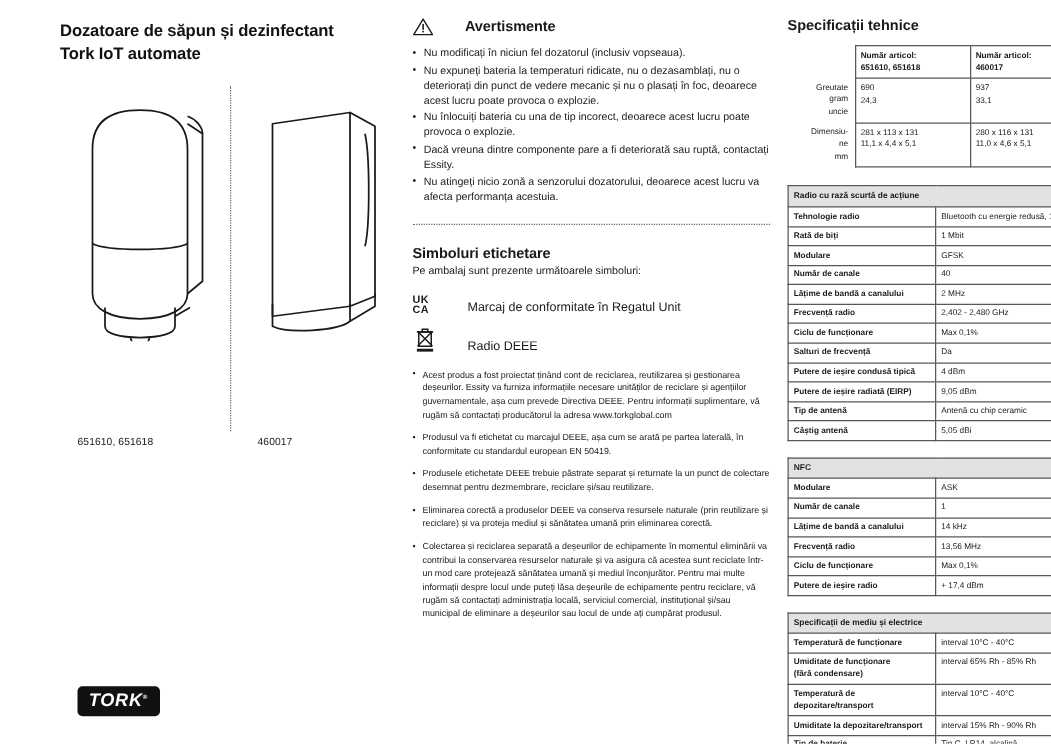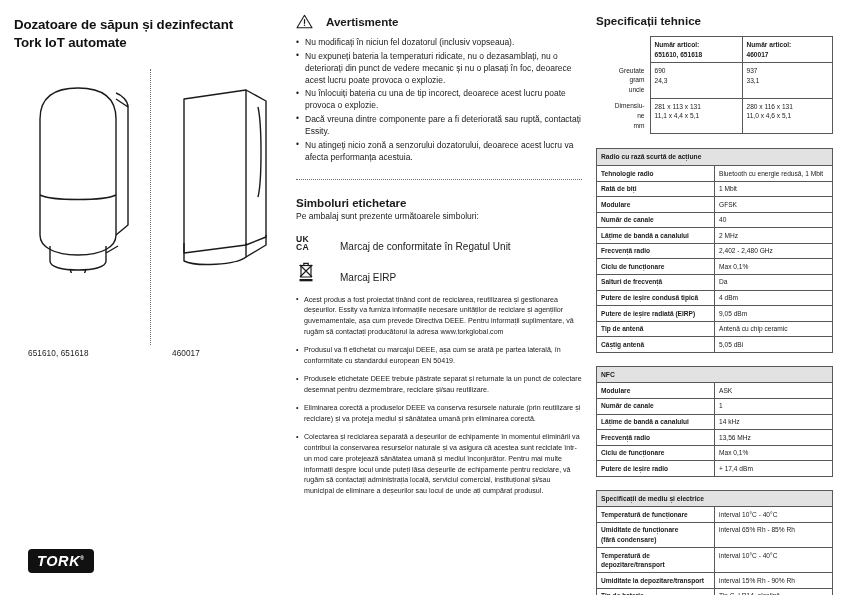--- a/index.html
+++ b/index.html
@@ -9,21 +9,21 @@
     background: #ffffff;
     font-family: "Liberation Sans", sans-serif;
     color: #1a1a1a;
     overflow: hidden;
     position: relative;
   }
   .page { position:absolute; inset:0; padding: 14px 12px 8px 14px; }
   .cols { display:flex; height: 100%; gap: 0; }
 
   
-  .col1 { width: 282px; position:relative; flex:none; padding-right: 10px; }
+  .col1 { width: 282px; position:relative; flex:none; padding-right: 10px; margin-left: 34px; }
   .doc-title {
     font-size: 13.3px; font-weight: bold; line-height: 1.32;
     letter-spacing: -0.1px; margin: 2px 0 0 0; color:#111;
   }
   .product-area { position:relative; margin-top: 22px; height: 300px; }
   .divider-dots {
     position:absolute; left: 136px; top: -4px; width: 0; height: 276px;
     border-left: 1.4px dotted #6b6b6b;
   }
   .prod { position:absolute; }
@@ -39,21 +39,21 @@
     position:absolute; left: 14px; bottom: 14px;
     background:#111; color:#fff; border-radius: 4px;
     padding: 5px 9px 5px 9px;
     font-size: 14.5px; font-weight: bold; font-style: italic;
     letter-spacing: 0.6px; line-height: 1;
   }
   .tork-logo sup { font-size: 5px; vertical-align: super; font-style: normal; }
 
   
   .col2 { width: 300px; flex:none; padding-right: 14px; position:relative; }
-  .head-row { display:flex; align-items:center; gap: 13px; margin-bottom: 7px; }
+  .head-row { display:flex; align-items:center; gap: 25px; margin-bottom: 7px; }
   .warn-tri { width: 17px; height: 15px; flex:none; }
   .h2 { font-size: 11.6px; font-weight: bold; margin:0; letter-spacing:-0.05px; }
   ul.bullets { list-style:none; margin: 0; padding: 0; }
   ul.bullets > li {
     position:relative; padding-left: 9px; margin-bottom: 1.5px;
     font-size: 8.5px; line-height: 1.42; color:#1a1a1a;
   }
   ul.bullets > li::before {
     content:"•"; position:absolute; left: 0; top: -0.5px; font-size: 8.5px;
   }
@@ -199,21 +199,21 @@
       <div class="sym-row">
         <div class="sym-icon">
           <svg width="20" height="22" viewBox="0 0 20 22">
             <path d="M5 4.5 L5 16 L15 16 L15 4.5 Z" fill="none" stroke="#1a1a1a" stroke-width="1.2"></path>
             <path d="M3.5 4.5 L16.5 4.5" stroke="#1a1a1a" stroke-width="1.2"></path>
             <path d="M7.8 4.5 L7.8 2.4 L12.2 2.4 L12.2 4.5" fill="none" stroke="#1a1a1a" stroke-width="1.2"></path>
             <path d="M4 4 L16 16 M16 4 L4 16" stroke="#1a1a1a" stroke-width="1.2"></path>
             <rect x="3.5" y="18" width="13" height="2.3" fill="#1a1a1a"></rect>
           </svg>
         </div>
-        <div class="sym-label">Marcaj EIRP</div>
+        <div class="sym-label">Radio DEEE</div>
       </div>
     </div>
 
     <ul class="fineprint">
       <li>Acest produs a fost proiectat ținând cont de reciclarea, reutilizarea și gestionarea deșeurilor. Essity va furniza informațiile necesare unităților de reciclare și agențiilor guvernamentale, așa cum prevede Directiva DEEE. Pentru informații suplimentare, vă rugăm să contactați producătorul la adresa www.torkglobal.com</li>
       <li>Produsul va fi etichetat cu marcajul DEEE, așa cum se arată pe partea laterală, în conformitate cu standardul european EN 50419.</li>
       <li>Produsele etichetate DEEE trebuie păstrate separat și returnate la un punct de colectare desemnat pentru dezmembrare, reciclare și/sau reutilizare.</li>
       <li>Eliminarea corectă a produselor DEEE va conserva resursele naturale (prin reutilizare și reciclare) și va proteja mediul și sănătatea umană prin eliminarea corectă.</li>
       <li>Colectarea și reciclarea separată a deșeurilor de echipamente în momentul eliminării va contribui la conservarea resurselor naturale și va asigura că acestea sunt reciclate într-un mod care protejează sănătatea umană și mediul înconjurător. Pentru mai multe informații despre locul unde puteți lăsa deșeurile de echipamente pentru reciclare, vă rugăm să contactați administrația locală, serviciul comercial, instituțional și/sau municipal de eliminare a deșeurilor sau locul de unde ați cumpărat produsul.</li>
     </ul>

